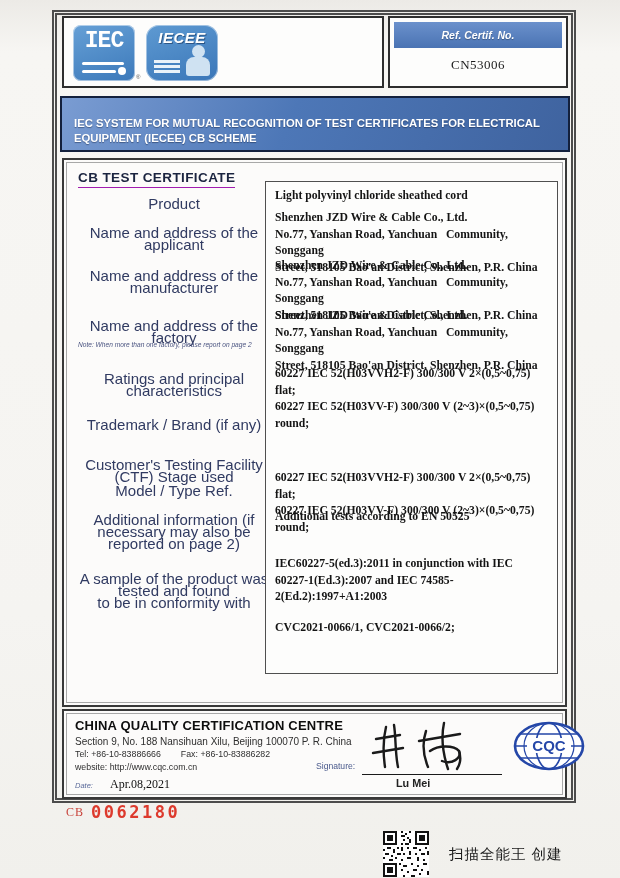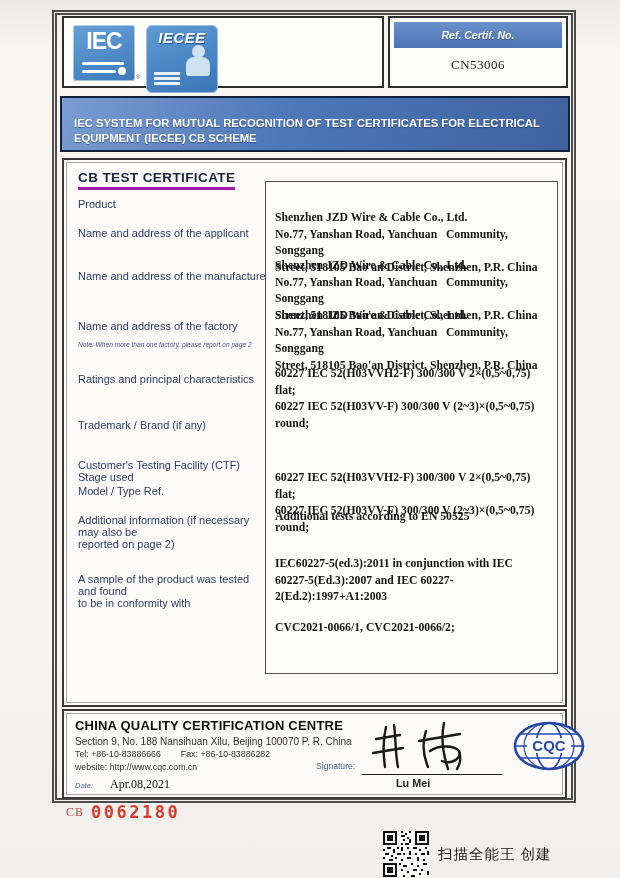--- a/index.html
+++ b/index.html
@@ -6,29 +6,29 @@
   html,body { width:620px; }
   body { font-family:"Liberation Sans",sans-serif; background:#e8e6e2; }
   .sheet { position:relative; width:620px; height:878px; overflow:hidden;
            background:linear-gradient(180deg,#eceae6 0%,#f7f6f3 6%,#f5f4f1 70%,#f1f0ec 100%); }
   .frame { position:absolute; left:52px; top:10px; width:524px; height:793px;
            border:5px double #4c4c4c; }
 
   
   .logo-box { position:absolute; left:62px; top:16px; width:322px; height:72px;
               background:#fdfdfc; border:2px solid #2e2e2e; }
-  .iec-sq { position:absolute; left:9px; top:7px; width:62px; height:56px; border-radius:3px;
-            background:linear-gradient(160deg,#66a0d6,#3c79ba); box-shadow:inset 0 0 0 1px rgba(255,255,255,.5); }
+  .iec-sq { position:absolute; left:9px; top:7px; width:62px; height:56px; border-radius:8px;
+            background:linear-gradient(160deg,#66a0d6,#3c79ba); box-shadow:inset 0 0 0 1px rgba(255,255,255,.5);font-family:Liberation Mono, monospace; }
   .iec-sq .t { position:absolute; left:0; right:0; top:3px; text-align:center;
                color:#fff; font-weight:bold; font-size:23px; letter-spacing:-1px; }
   .iec-line1 { position:absolute; left:9px; bottom:16px; width:42px; height:3.5px; background:#fff; border-radius:2px; }
   .iec-line2 { position:absolute; left:9px; bottom:8px; width:34px; height:3.5px; background:#fff; border-radius:2px; }
   .iec-dot { position:absolute; left:45px; bottom:6px; width:8px; height:8px; background:#fff; border-radius:50%; }
   .iec-r { position:absolute; left:72px; top:56px; font-size:6px; color:#555; }
-  .iecee-sq { position:absolute; left:82px; top:7px; width:72px; height:68px; border-radius:6px;
+  .iecee-sq { position:absolute; left:82px; top:7px; width:72px; height:56px; border-radius:13px;
               background:linear-gradient(160deg,#5e9ad2,#3a76b8); box-shadow:inset 0 0 0 1px rgba(255,255,255,.45); }
   .iecee-sq .t { position:absolute; left:0; right:0; top:4px; text-align:center; color:#fff;
                  font-weight:bold; font-style:italic; font-size:15px; letter-spacing:.5px;
                  text-shadow:1px 1px 0 rgba(20,50,90,.6); }
   .iecee-head { position:absolute; right:13px; top:20px; width:13px; height:13px; border-radius:50%; background:#cfe2f2; }
   .iecee-body { position:absolute; right:8px; top:32px; width:24px; height:19px; border-radius:8px 8px 3px 3px; background:#cfe2f2; }
   .iecee-b1,.iecee-b2,.iecee-b3 { position:absolute; left:8px; height:2.6px; width:26px; background:#eaf2f9; }
   .iecee-b1{bottom:18px} .iecee-b2{bottom:13px} .iecee-b3{bottom:8px}
 
   .ref-box { position:absolute; left:388px; top:16px; width:180px; height:72px;
@@ -45,23 +45,23 @@
             border:2px solid #13203c; padding:18px 12px;
             background:linear-gradient(115deg,#7a9cd2 0%,#4d77b7 45%,#3f639f 100%);
             color:#fff; font-weight:bold; font-size:11.3px; line-height:15px;
             text-shadow:0 1px 1px rgba(10,25,55,.45); }
 
   
   .main-box { position:absolute; left:62px; top:158px; width:505px; height:549px;
               background:#fcfbfa; border:2px solid #383838; outline:1px solid #a8a8a8; outline-offset:-5px; }
   .cert-title { position:absolute; left:14px; top:10px; display:inline-block;
                 font-weight:bold; font-size:13.5px; letter-spacing:.4px; color:#1b2440;
-                border-bottom:3px solid #a21caf; padding-bottom:2px; }
-  .mlabel { position:absolute; left:14px; width:192px; font-size:11px; line-height:12px;
-            color:#303a61; white-space:pre-wrap; }
+                border-bottom:1px solid #a21caf; padding-bottom:2px; }
+  .mlabel { position:absolute; left:14px; width:192px; font-size:15px; line-height:12px;
+            color:#303a61; white-space:pre-wrap;text-align:center; }
   .mnote  { position:absolute; left:14px; width:200px; font-size:6.6px; font-style:italic; color:#4a5480; }
   .vbox { position:absolute; left:201px; top:21px; width:293px; height:493px;
           border:1px solid #4f4f4f; background:#fdfdfc; }
   .vval { position:absolute; left:9px; right:6px; font-family:"Liberation Serif",serif;
           font-weight:bold; font-size:11.7px; line-height:16.5px; color:#141414; white-space:pre-wrap; }
   .issued { position:absolute; left:14px; top:534px; font-size:9.4px; color:#303a61; }
 
   .l0{top:38px}.l1{top:67px}.l2{top:110px}.l3{top:160px}.n3{top:181px}
   .l4{top:213px}.l5{top:259px}.l6{top:299px}.l7{top:325px}.l8{top:354px}
   .l9{top:413px}.l10{top:464px}
@@ -84,21 +84,21 @@
   .sig-svg { position:absolute; left:300px; top:6px; }
   .sig-line { position:absolute; left:298px; top:63px; width:140px; border-top:1.6px solid #1a1a1a; }
   .sig-name { position:absolute; left:332px; top:66px; font-weight:bold; font-size:10.8px; color:#222; }
   .cqc-logo { position:absolute; left:447px; top:9px; }
 
   
   .stamp { position:absolute; left:66px; top:802px; display:flex; align-items:flex-end; gap:7px; }
   .stamp-cb { font-family:"Liberation Serif",serif; font-size:12px; color:#c8433b; padding-bottom:2px; letter-spacing:1px; }
   .stamp-no { font-family:"DejaVu Sans Mono",monospace; font-weight:bold; font-size:17px;
               letter-spacing:2.5px; color:#dd3a2d; }
-  .qr-wrap { position:absolute; left:383px; top:831px; display:flex; align-items:center; gap:9px; }
+  .qr-wrap { position:absolute; left:383px; top:831px; display:flex; align-items:center; gap:20px; }
   .qr-caption { font-size:14.5px; color:#1b1b1b; letter-spacing:1px; }
 </style>
 </head>
 <body>
 
 <div class="sheet">
   <div class="frame"></div>
 
   <div class="logo-box">
     <div class="iec-sq">
@@ -136,36 +136,37 @@
     <div class="mlabel l4">Ratings and principal characteristics</div>
     <div class="mlabel l5">Trademark / Brand (if any)</div>
     <div class="mlabel l6">Customer's Testing Facility (CTF) Stage used</div>
     <div class="mlabel l7">Model / Type Ref.</div>
     <div class="mlabel l8">Additional information (if necessary may also be
 reported on page 2)</div>
     <div class="mlabel l9">A sample of the product was tested and found
 to be in conformity with</div>
 
     <div class="vbox">
+      <div class="vval g0">Light polyvinyl chloride sheathed cord</div>
       <div class="vval g1">Shenzhen JZD Wire &amp; Cable Co., Ltd.
 No.77, Yanshan Road, Yanchuan   Community, Songgang
 Street, 518105 Bao'an District, Shenzhen, P.R. China</div>
       <div class="vval g2">Shenzhen JZD Wire &amp; Cable Co., Ltd.
 No.77, Yanshan Road, Yanchuan   Community, Songgang
 Street, 518105 Bao'an District, Shenzhen, P.R. China</div>
       <div class="vval g3">Shenzhen JZD Wire &amp; Cable Co., Ltd.
 No.77, Yanshan Road, Yanchuan   Community, Songgang
 Street, 518105 Bao'an District, Shenzhen, P.R. China</div>
       <div class="vval g4">60227 IEC 52(H03VVH2-F) 300/300 V 2×(0,5~0,75) flat;
 60227 IEC 52(H03VV-F) 300/300 V (2~3)×(0,5~0,75) round;</div>
       <div class="vval g7">60227 IEC 52(H03VVH2-F) 300/300 V 2×(0,5~0,75) flat;
 60227 IEC 52(H03VV-F) 300/300 V (2~3)×(0,5~0,75) round;</div>
       <div class="vval g8">Additional tests according to EN 50525</div>
       <div class="vval g9">IEC60227-5(ed.3):2011 in conjunction with IEC
-60227-5(Ed.3):2007 and IEC 60227-2(Ed.2):1997+A1:2003</div>
+60227-1(Ed.3):2007 and IEC 74585-2(Ed.2):1997+A1:2003</div>
       <div class="vval g10">CVC2021-0066/1, CVC2021-0066/2;</div>
     </div>
 
   </div>
 
   <div class="china-box">
     <div class="cqc-name">CHINA QUALITY CERTIFICATION CENTRE</div>
     <div class="cqc-addr">Section 9, No. 188 Nansihuan Xilu, Beijing 100070 P. R. China</div>
     <div class="cqc-telfax">
       <span>Tel: +86-10-83886666</span><span>Fax: +86-10-83886282</span>

